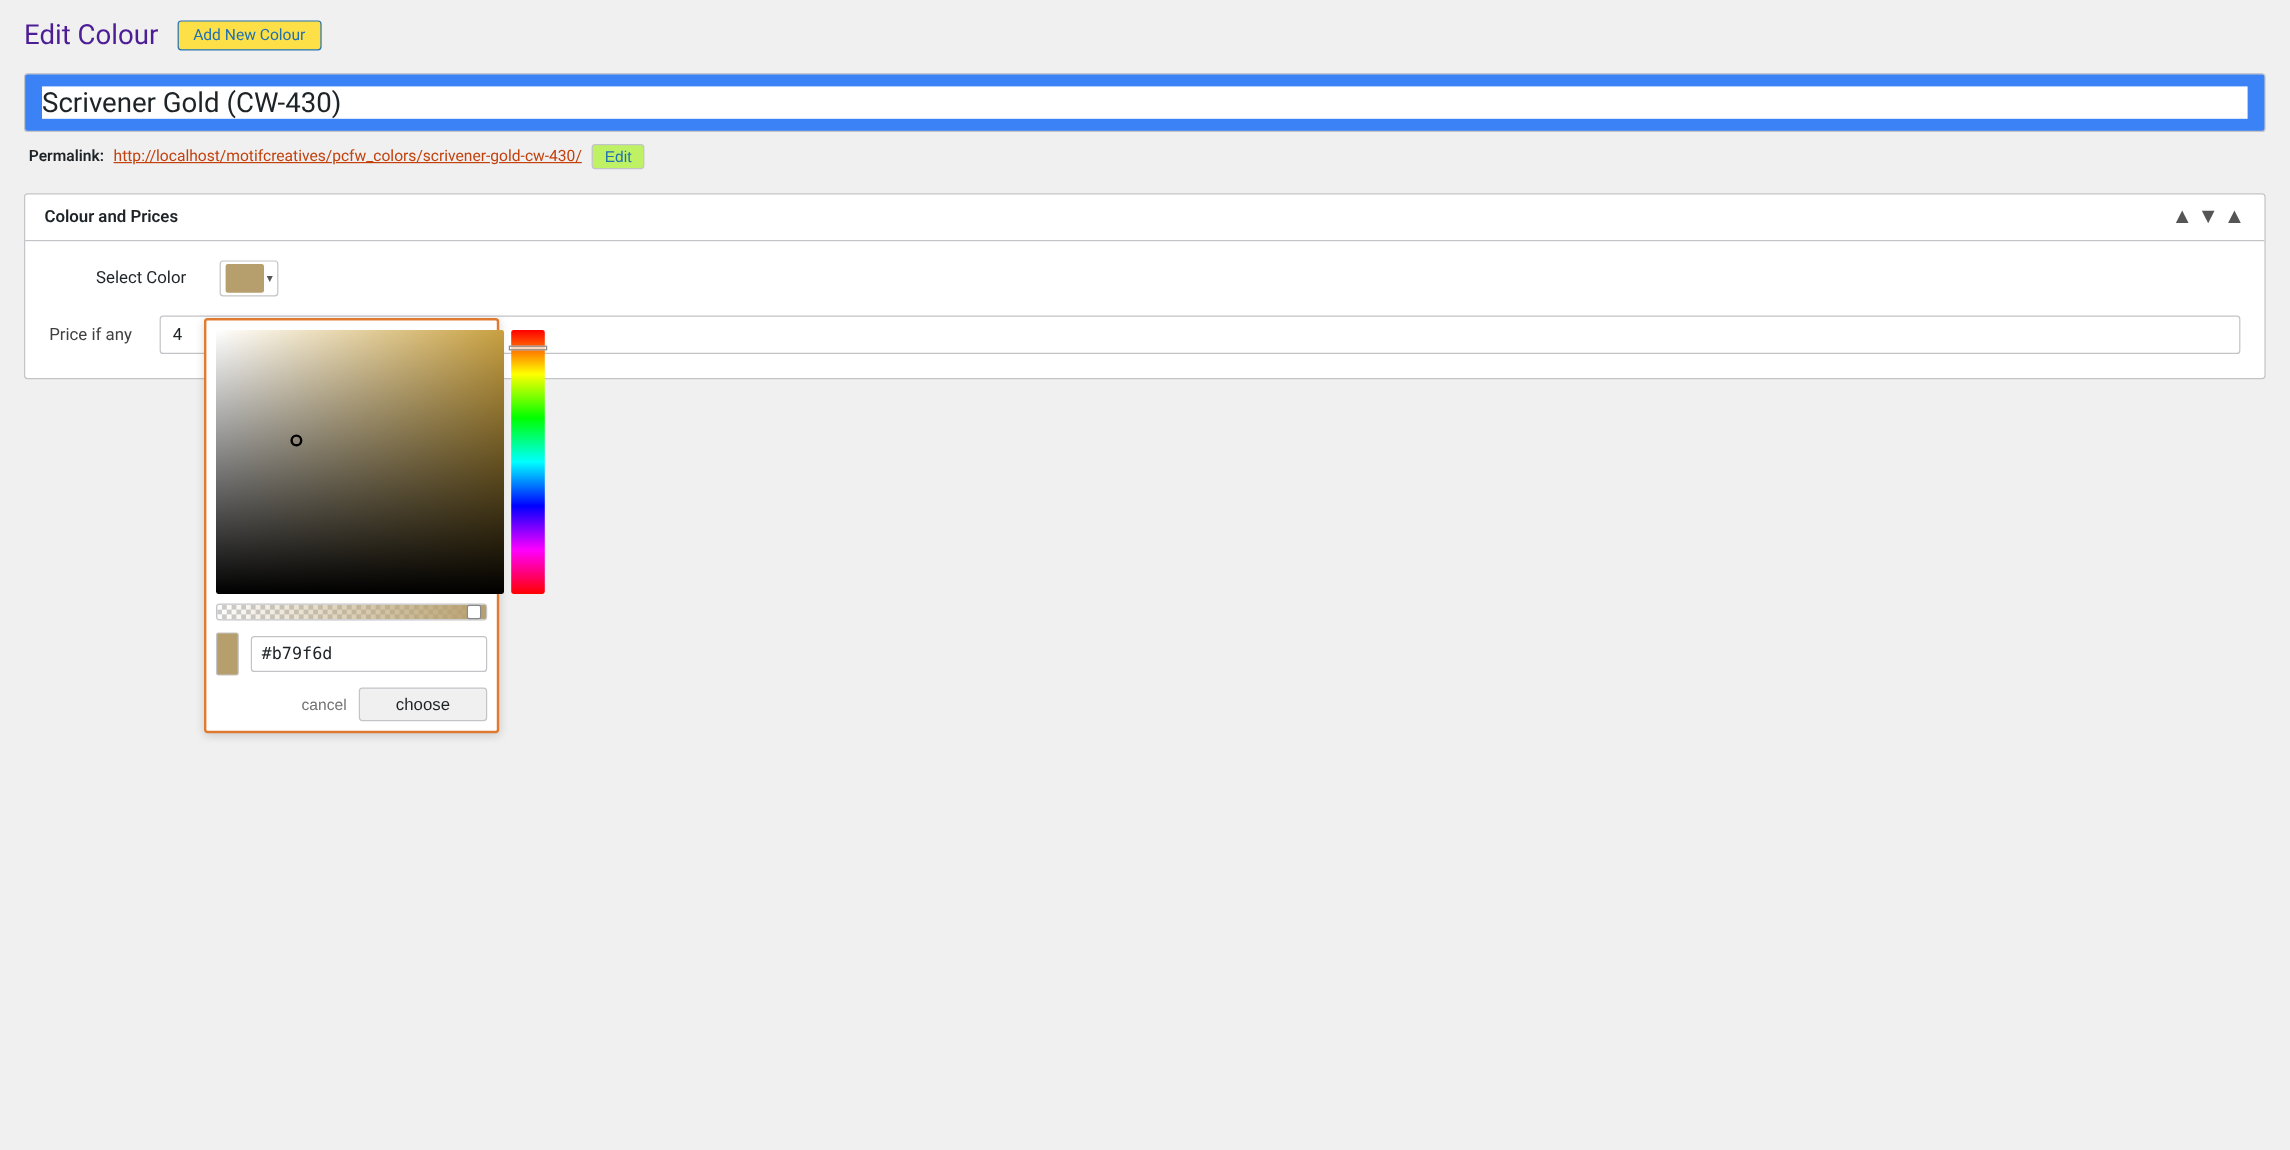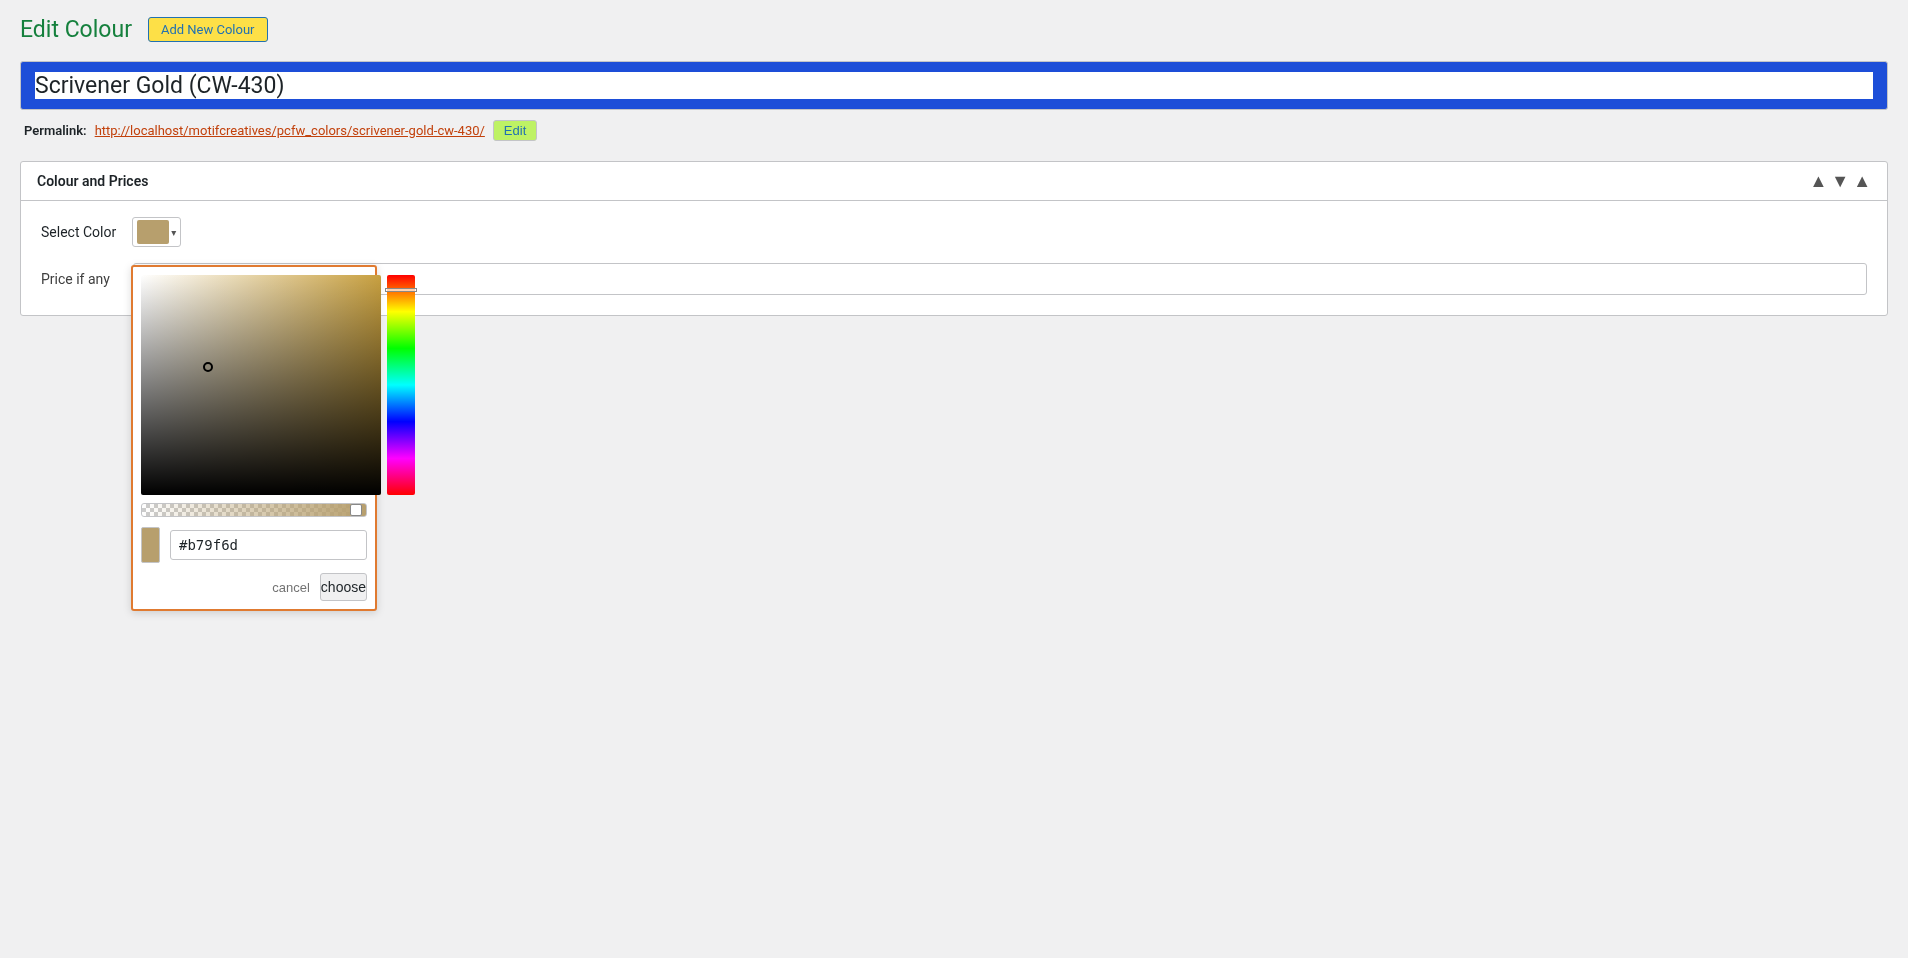--- a/index.html
+++ b/index.html
@@ -15,35 +15,35 @@
     }
     .page-header {
       display: flex;
       align-items: center;
       gap: 16px;
       margin-bottom: 18px;
     }
     .page-title {
       font-size: 23px;
       font-weight: 400;
-      color: #15803d;
+      color: #4c1d95;
     }
     .add-new-btn {
       border: 1px solid #2271b1;
       color: #2271b1;
       background: #fde047;
       padding: 4px 12px;
       font-size: 13px;
       border-radius: 3px;
       cursor: pointer;
       text-decoration: none;
     }
 
     .name-input-wrap {
-      background: #1d4ed8;
+      background: #3b82f6;
       border: 1px solid #c3c4c7;
       border-radius: 3px;
       padding: 10px 14px;
       margin-bottom: 10px;
     }
     .name-input {
       width: 100%;
       border: none;
       outline: none;
       font-size: 23px;
@@ -101,23 +101,24 @@
       color: #555;
       line-height: 1;
     }
     .meta-box-body {
       padding: 16px 20px 20px;
     }
 
     .select-color-row {
       display: flex;
       align-items: center;
-      gap: 16px;
+      gap: 28px;
       margin-bottom: 16px;
       position: relative;
+      margin-left: 39px;
     }
     .select-color-label {
       font-size: 14px;
       color: #1d2327;
     }
     .color-swatch-btn {
       display: flex;
       align-items: center;
       border: 1px solid #c3c4c7;
       background: #fff;
@@ -266,21 +267,21 @@
       font-size: 13px;
       cursor: pointer;
       background: none;
       border: none;
       padding: 0;
     }
     .choose-btn {
       background: #f0f0f1;
       border: 1px solid #c3c4c7;
       border-radius: 3px;
-      padding: 5px 0;
+      padding: 5px 30px;
       font-size: 14px;
       cursor: pointer;
       color: #1d2327;
     }
 
     .price-row {
       display: flex;
       align-items: flex-start;
       gap: 12px;
     }

